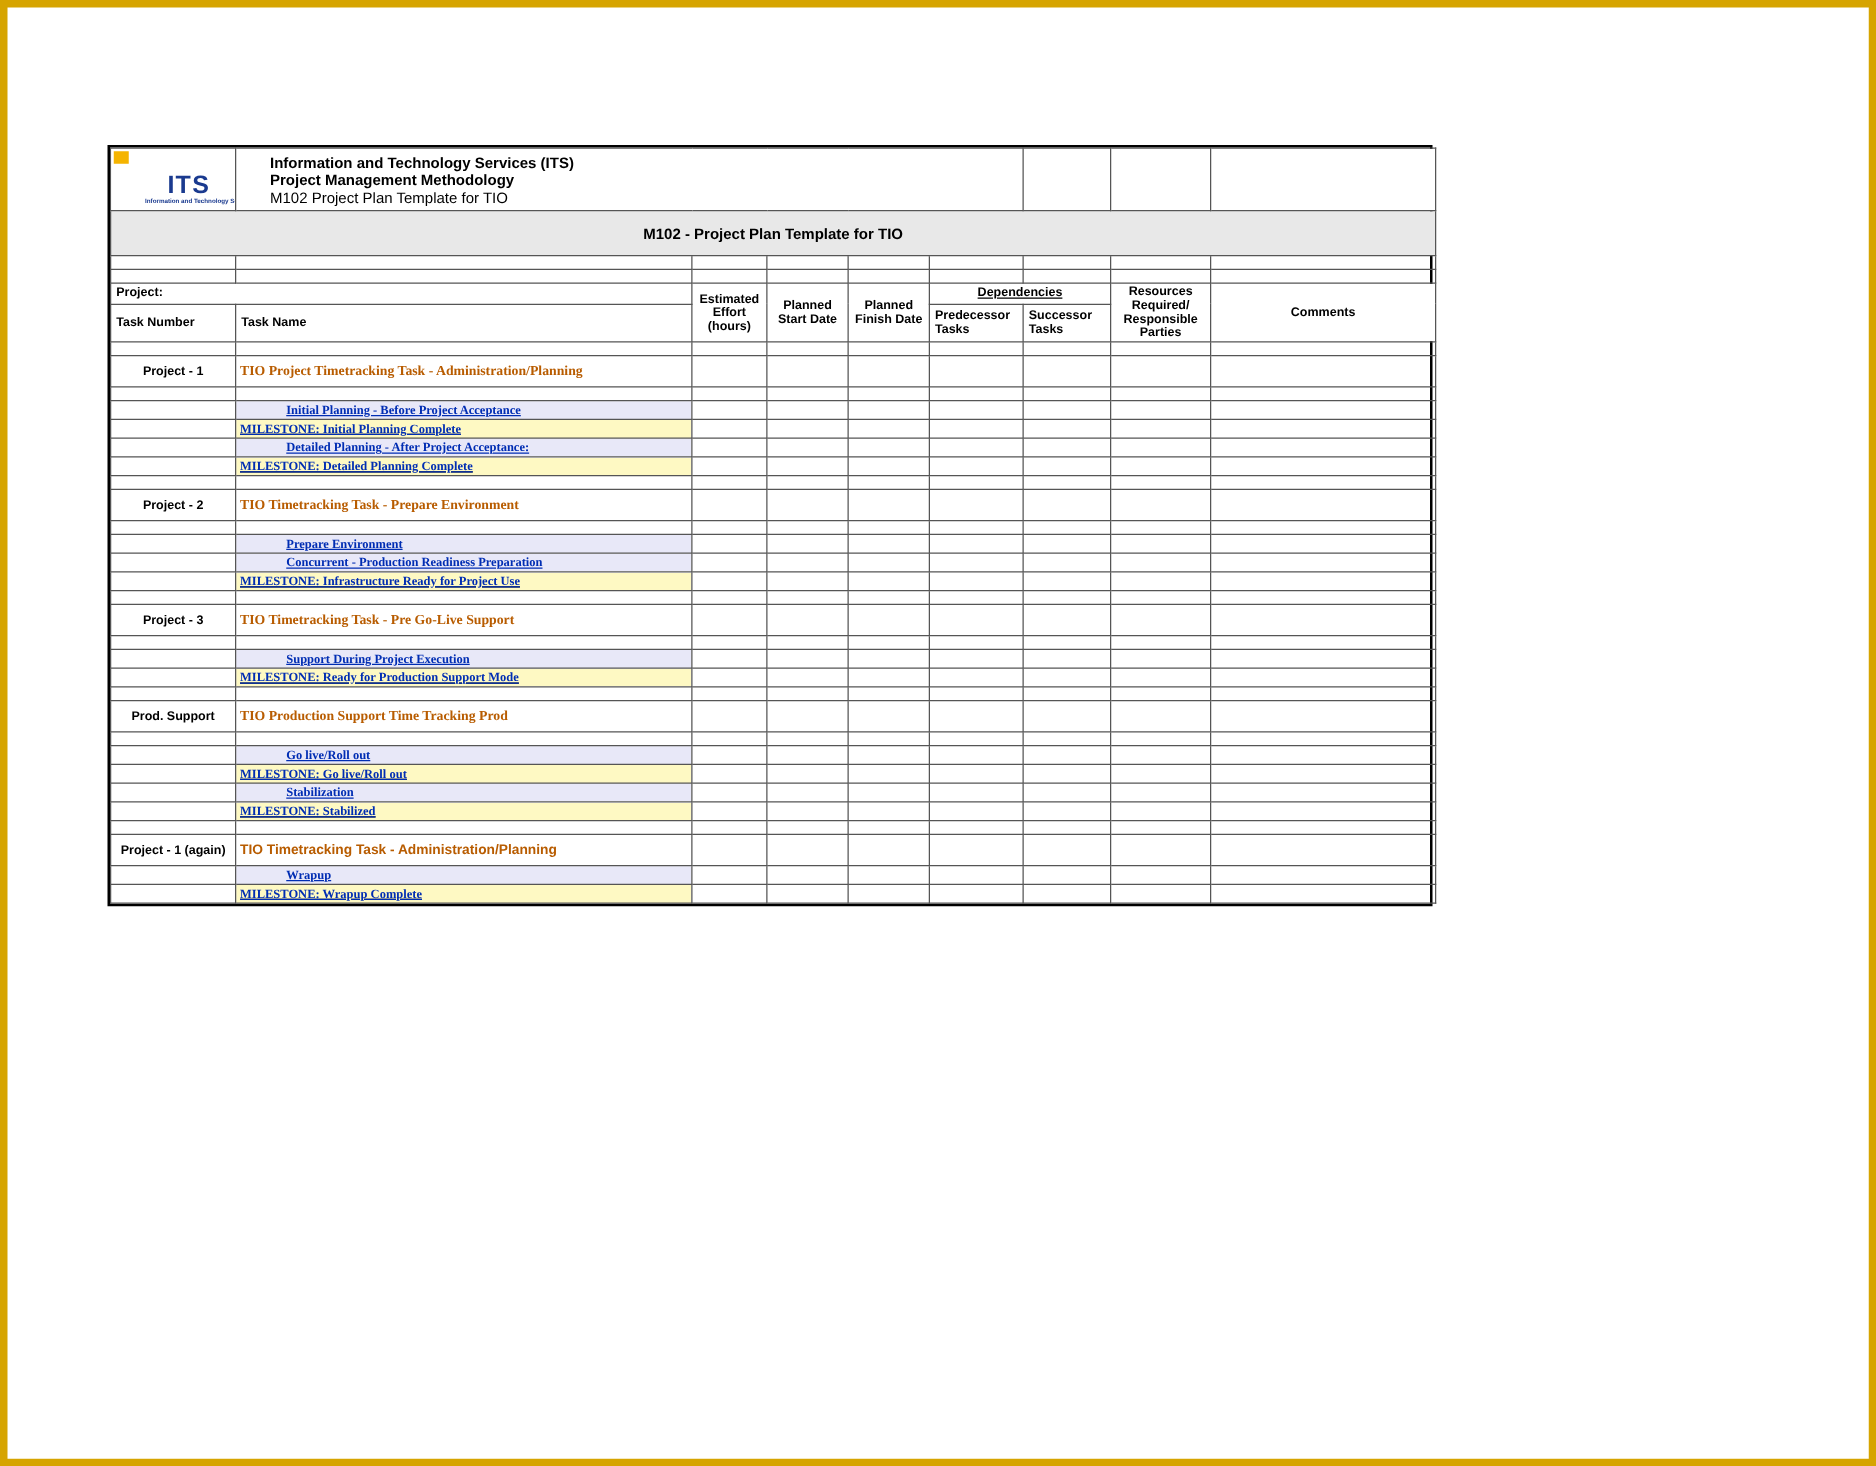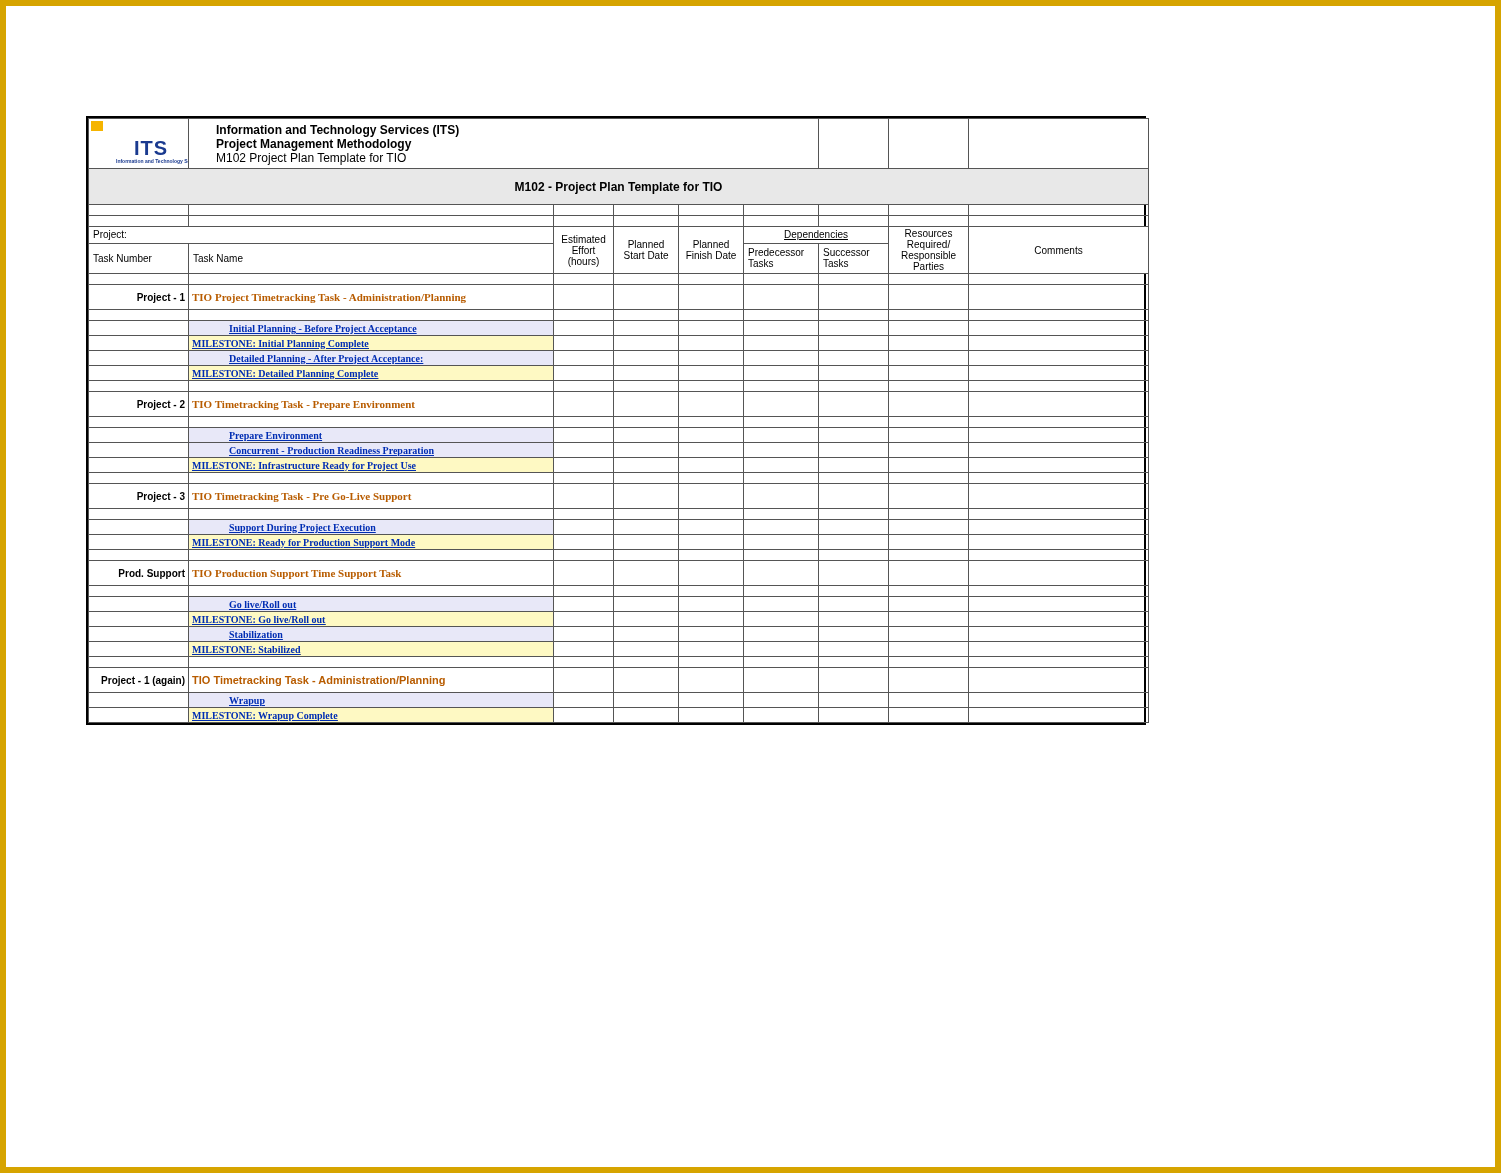--- a/index.html
+++ b/index.html
@@ -86,32 +86,32 @@
     background: #e8e8e8;
     text-align: center;
     font-weight: bold;
     font-size: 12px;
     height: 36px;
     border: 1px solid #555;
   }
   .thin-row td { height: 11px; }
   .col-head td {
     background: #fff;
-    font-weight: normal;
+    font-weight: bold;
     font-size: 10px;
     text-align: center;
     vertical-align: middle;
     line-height: 1.1;
     white-space: normal;
   }
   .col-head .left { text-align: left; padding-left: 4px; }
   .project-label { font-size: 14px; font-weight: bold; }
   .dep-hdr { text-decoration: underline; }
   .section td { height: 25px; }
-  .section .num { font-weight: bold; font-size: 10px; text-align: right; }
+  .section .num { font-weight: bold; font-size: 10px; text-align: center; }
   .section .name {
     font-weight: bold;
     font-size: 11px;
     color: #b85c00;
     font-family: "Times New Roman", serif;
     text-align: left;
   }
   .section-arial .name {
     font-family: Arial, sans-serif;
     font-size: 11px;
@@ -409,21 +409,21 @@
             <td></td>
             <td></td>
             <td></td>
             <td></td>
             <td></td>
             <td></td>
             <td></td>
           </tr>
           <tr class="section">
             <td class="num">Prod. Support</td>
-            <td class="name">TIO Production Support Time Support Task</td>
+            <td class="name">TIO Production Support Time Tracking Prod</td>
             <td></td>
             <td></td>
             <td></td>
             <td></td>
             <td></td>
             <td></td>
             <td></td>
           </tr>
           <tr class="empty">
             <td></td>

